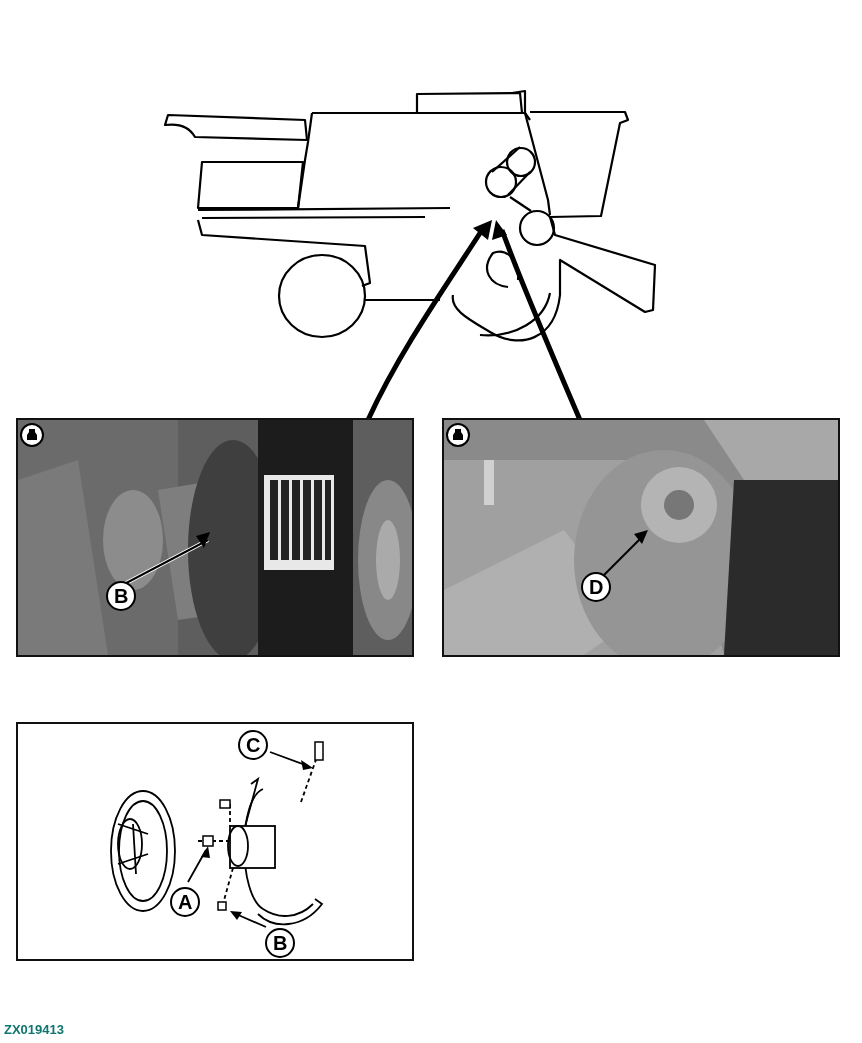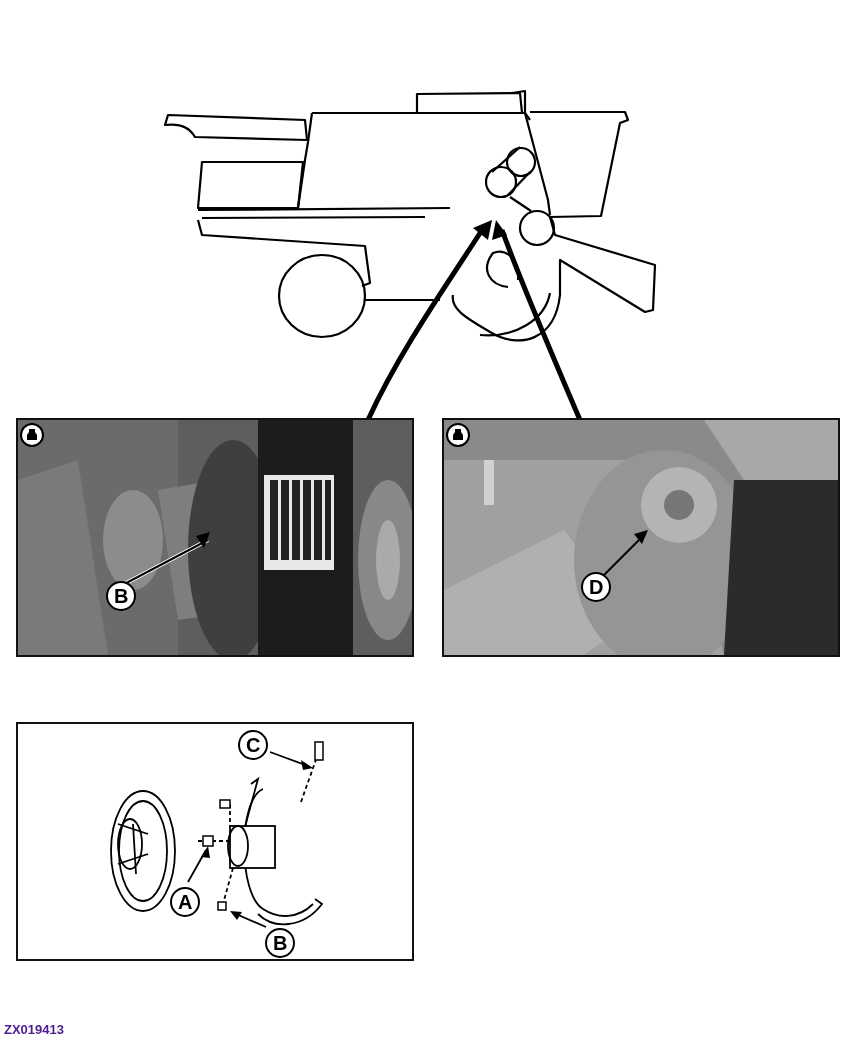--- a/index.html
+++ b/index.html
@@ -2,21 +2,21 @@
 <html><head>
 <meta charset="utf-8">
 <style>
   html, body { margin: 0; padding: 0; background: #ffffff; }
   body { width: 862px; height: 1043px; position: relative; overflow: hidden; font-family: "Liberation Sans", sans-serif; }
   .abs { position: absolute; }
   svg { display: block; }
   .panel { position: absolute; border: 2px solid #111; box-sizing: border-box; overflow: hidden; }
   .photo { background: #6d6d6d; }
   .callout-text { font-family: "Liberation Sans", sans-serif; font-weight: bold; font-size: 20px; fill: #000; }
-  .figure-id { position: absolute; left: 4px; top: 1022px; font-size: 13px; font-weight: bold; color: #4c1d95; font-family: "Liberation Sans", sans-serif; }
+  .figure-id { position: absolute; left: 4px; top: 1022px; font-size: 13px; font-weight: bold; color: #0f766e; font-family: "Liberation Sans", sans-serif; }
 </style>
 </head>
 <body>
 
 <div class="abs" style="left:150px; top:80px; width:530px; height:340px;">
   <svg width="530" height="340" viewBox="0 0 530 340">
     <g fill="none" stroke="#000" stroke-width="2.2" stroke-linejoin="round">
 
       <path d="M267 33 L267 14 L370 13 L372 33"></path>
       <path d="M362 13 L375 11 L375 33"></path>

